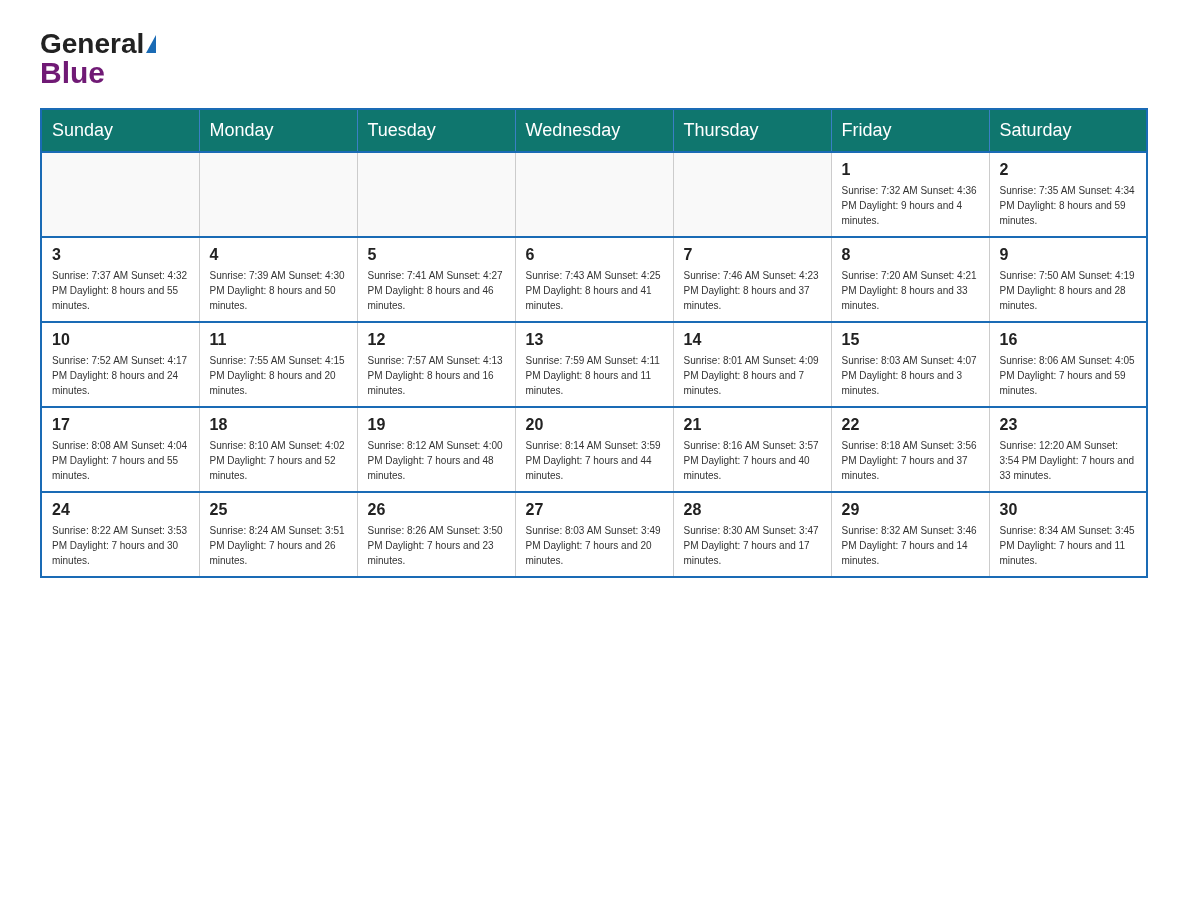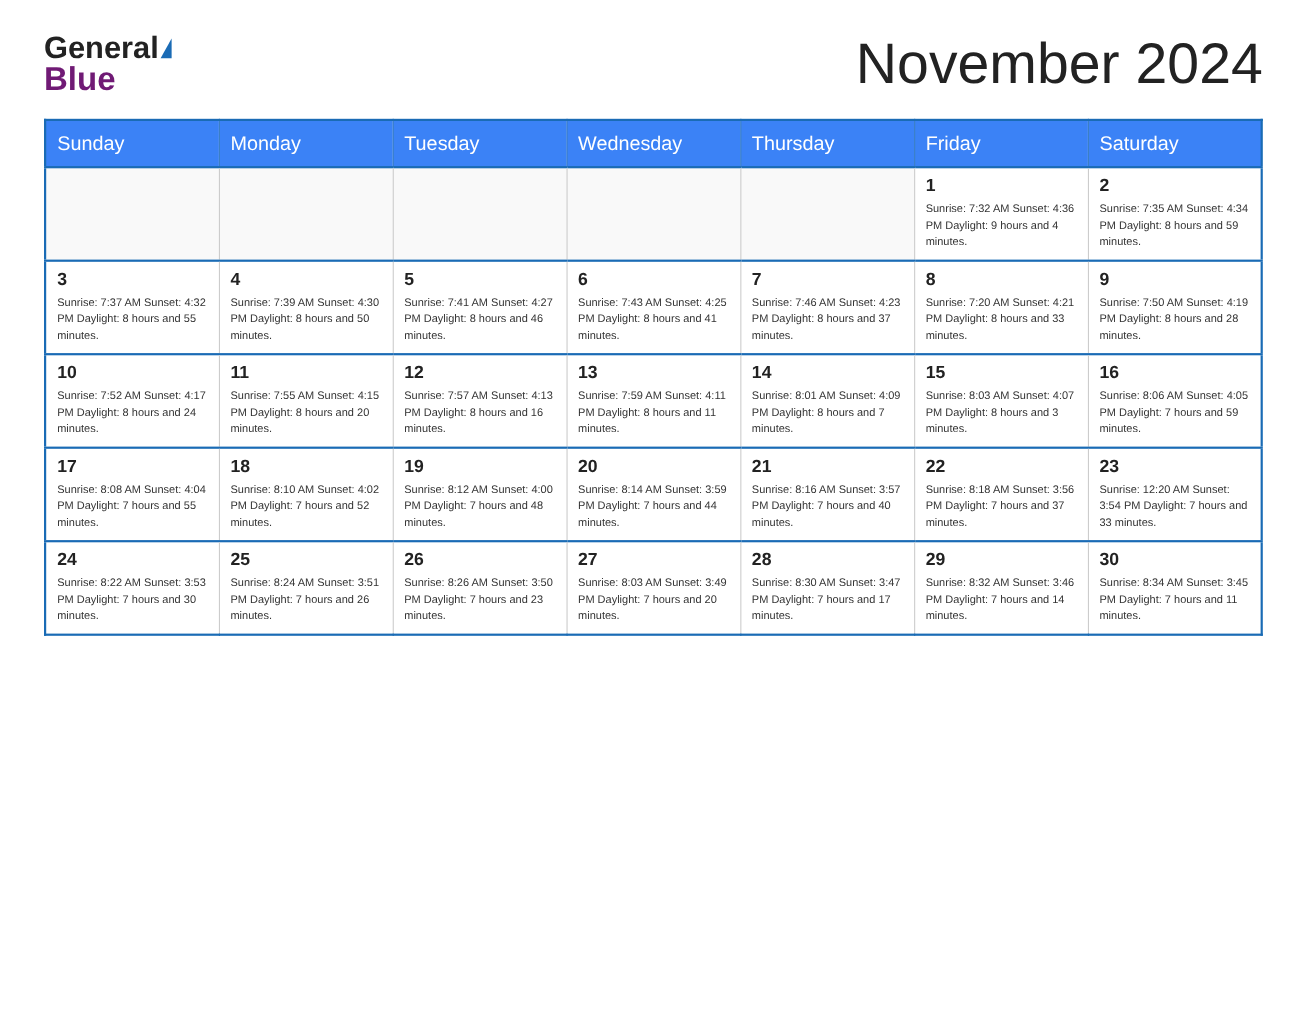--- a/index.html
+++ b/index.html
@@ -6,21 +6,21 @@
     body {
       font-family: Arial, sans-serif;
       background: #fff;
       padding: 30px 40px;
       width: 1188px;
       min-height: 918px;
     }
     .header-area {
       display: flex;
       justify-content: space-between;
-      align-items: center;
+      align-items: flex-end;
       margin-bottom: 20px;
     }
     .logo {
       display: flex;
       flex-direction: column;
       align-items: flex-start;
     }
     .logo-general {
       font-size: 28px;
       font-weight: bold;
@@ -60,21 +60,21 @@
       font-size: 22px;
       color: #444;
       margin-top: 4px;
     }
     .calendar {
       width: 100%;
       border-collapse: collapse;
       border: 2px solid #1a6bb5;
     }
     .calendar thead tr th {
-      background-color: #3b82f6;
+      background-color: #0f766e;
       color: #fff;
       font-size: 18px;
       font-weight: normal;
       padding: 10px 10px;
       text-align: left;
       border-right: 1px solid #3a7fc5;
     }
     .calendar thead tr th:last-child {
       border-right: none;
     }
@@ -114,21 +114,20 @@
   <div class="logo">
     <div class="logo-line">
       <span class="logo-general">General</span>
       <span class="logo-triangle"></span>
     </div>
     <div>
       <span class="logo-blue">Blue</span>
     </div>
   </div>
   <div class="title-area">
-    <div class="month-title">November 2024</div>
   </div>
 </div>
 
 <table class="calendar">
   <thead>
     <tr>
     <th>Sunday</th>
         <th>Monday</th>
         <th>Tuesday</th>
         <th>Wednesday</th>

